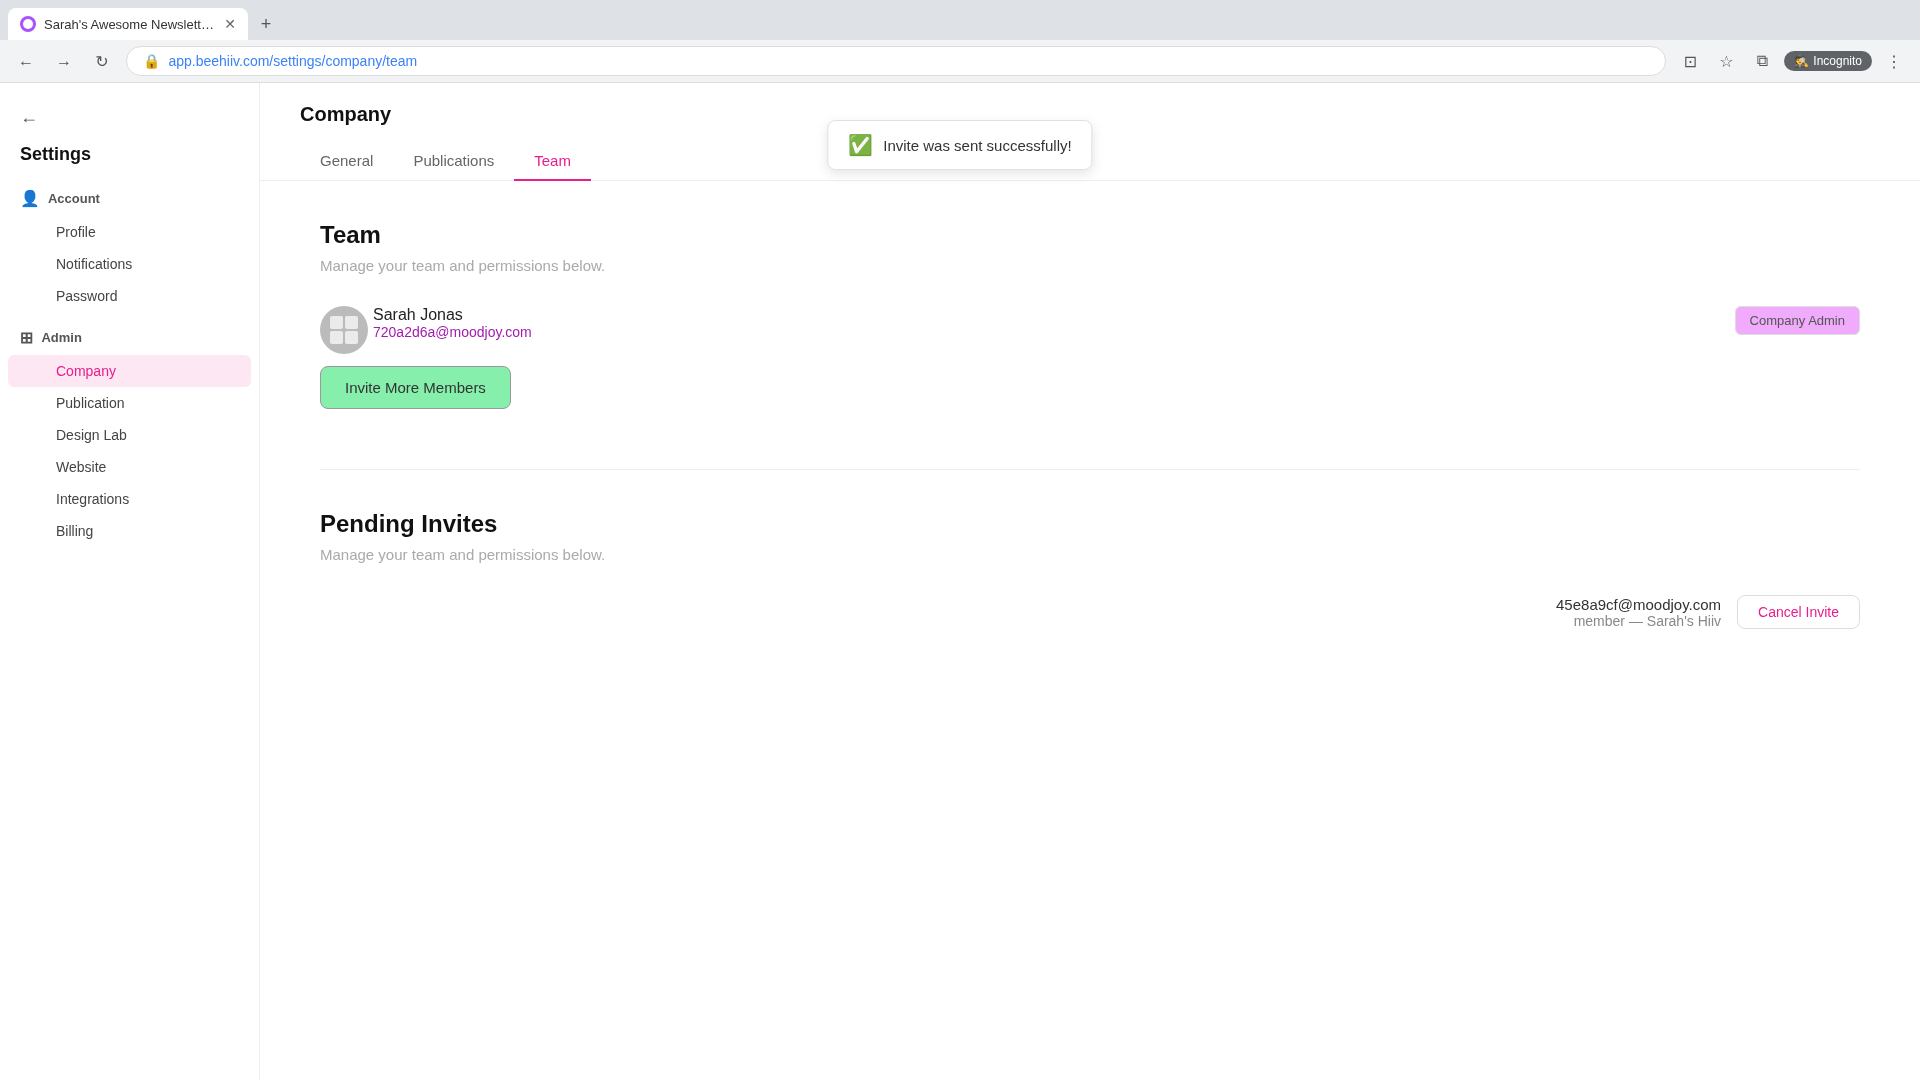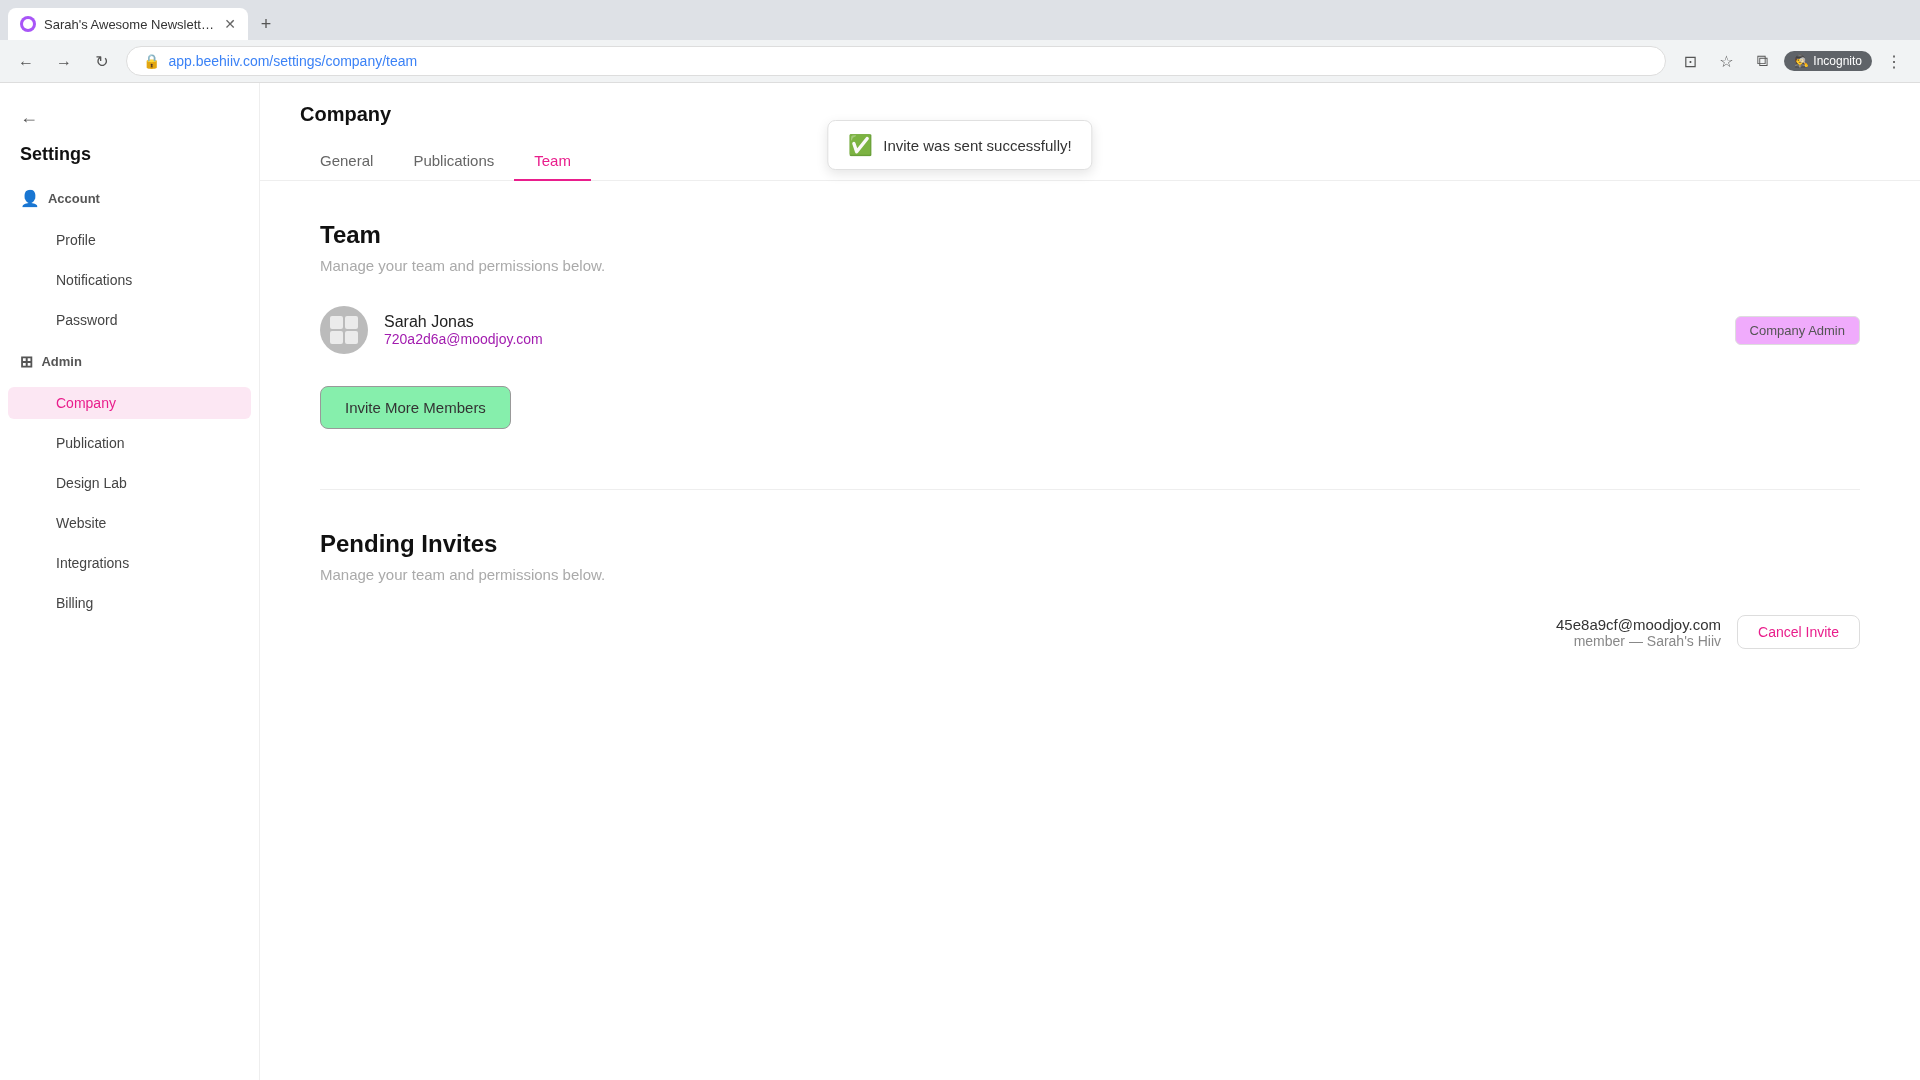--- a/index.html
+++ b/index.html
@@ -27,21 +27,21 @@
     .app { display: flex; flex: 1; overflow: hidden; }
 
     
     .sidebar { width: 260px; background: #fff; border-right: 1px solid #eee; padding: 16px 0; overflow-y: auto; flex-shrink: 0; }
     .sidebar-back { display: flex; align-items: center; gap: 8px; padding: 8px 20px; color: #555; cursor: pointer; font-size: 14px; margin-bottom: 4px; }
     .sidebar-back-icon { font-size: 18px; }
     .sidebar-title { font-size: 18px; font-weight: 600; padding: 4px 20px 16px; color: #111; }
     .sidebar-section { margin-bottom: 8px; }
     .sidebar-section-header { display: flex; align-items: center; gap: 8px; padding: 8px 20px; font-size: 13px; font-weight: 600; color: #555; }
     .sidebar-section-icon { font-size: 16px; }
-    .sidebar-item { padding: 8px 20px 8px 48px; font-size: 14px; color: #444; cursor: pointer; border-radius: 6px; margin: 8px 8px; }
+    .sidebar-item { padding: 8px 20px 8px 48px; font-size: 14px; color: #444; cursor: pointer; border-radius: 6px; margin: 0 8px; }
     .sidebar-item.active { background: #fce7f3; color: #e91e8c; font-weight: 500; }
 
     
     .main { flex: 1; overflow-y: auto; background: #fff; }
 
     
     .page-header { padding: 20px 40px 0; border-bottom: 1px solid #eee; }
     .page-header-title { font-size: 20px; font-weight: 600; color: #111; margin-bottom: 16px; }
     .tabs { display: flex; gap: 0; }
     .tab-item { padding: 10px 20px; font-size: 15px; color: #666; cursor: pointer; border-bottom: 2px solid transparent; margin-bottom: -1px; }
@@ -54,21 +54,21 @@
 
     
     .content { padding: 40px 60px; }
 
     
     .section { margin-bottom: 60px; }
     .section-title { font-size: 24px; font-weight: 600; color: #111; margin-bottom: 8px; }
     .section-subtitle { font-size: 15px; color: #aaa; margin-bottom: 32px; }
 
     
-    .member-row { display: flex; align-items: center; gap: 16px; margin-bottom: 32px; }
+    .member-row { display: flex; align-items: flex-start; gap: 5px; margin-bottom: 12px; }
     .member-avatar { width: 48px; height: 48px; background: #bbb; border-radius: 50%; display: flex; align-items: center; justify-content: center; overflow: hidden; flex-shrink: 0; }
     .member-info { flex: 1; }
     .member-name { font-size: 16px; font-weight: 500; color: #222; }
     .member-email { font-size: 14px; color: #a21caf; }
     .member-badge { border: 1px solid #ddd; border-radius: 6px; padding: 6px 14px; font-size: 13px; color: #555; background: #f0abfc; }
 
     
     .invite-btn { border: 1.5px solid #999; border-radius: 8px; padding: 12px 24px; font-size: 15px; color: #333; background: #86efac; cursor: pointer; display: inline-block; }
 
     

